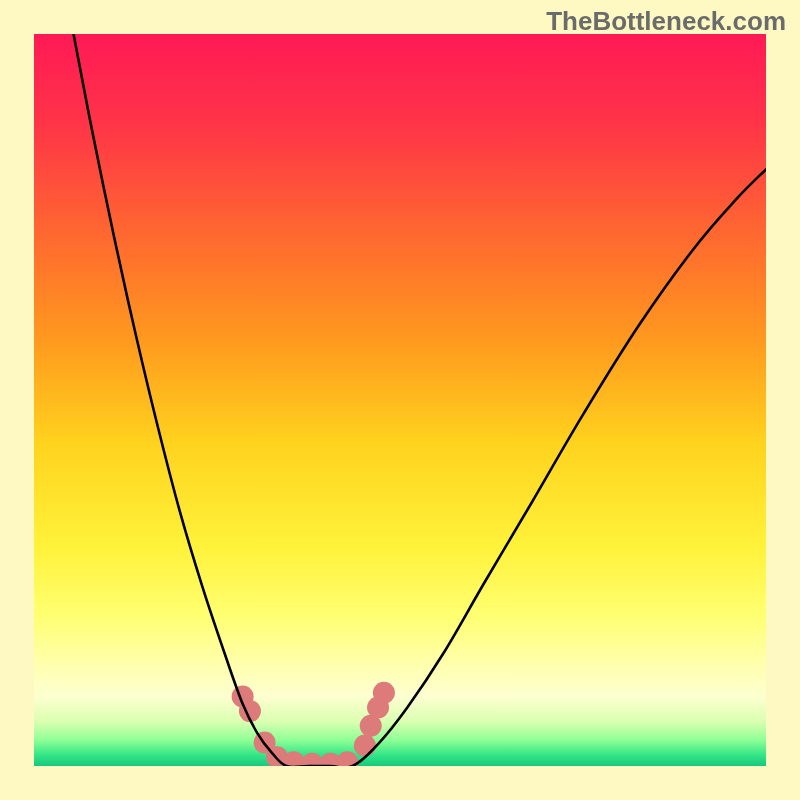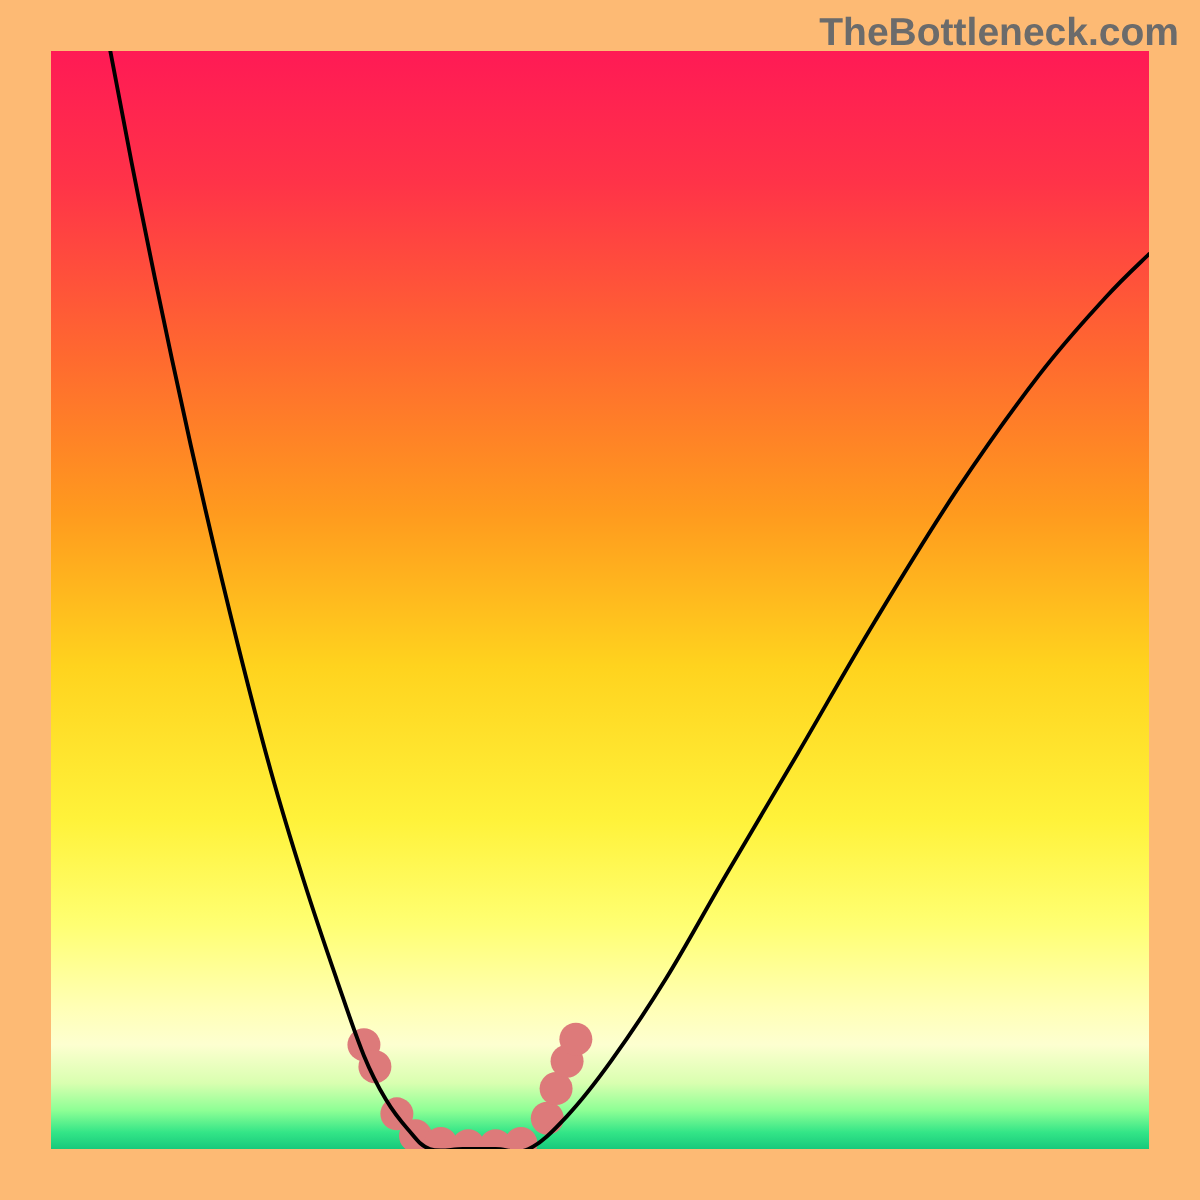--- a/index.html
+++ b/index.html
@@ -9,21 +9,21 @@
     height: 800px;
     background: #000;
     overflow: hidden;
   }
   .frame {
     position: absolute;
     top: 0;
     left: 0;
     width: 800px;
     height: 800px;
-    background: #fdba74;
+    background: #fef9c3;
   }
   .watermark {
     position: absolute;
     top: 6px;
     right: 14px;
     color: #6b6b6b;
     font-family: Arial, Helvetica, sans-serif;
     font-size: 26px;
     font-weight: 600;
   }

